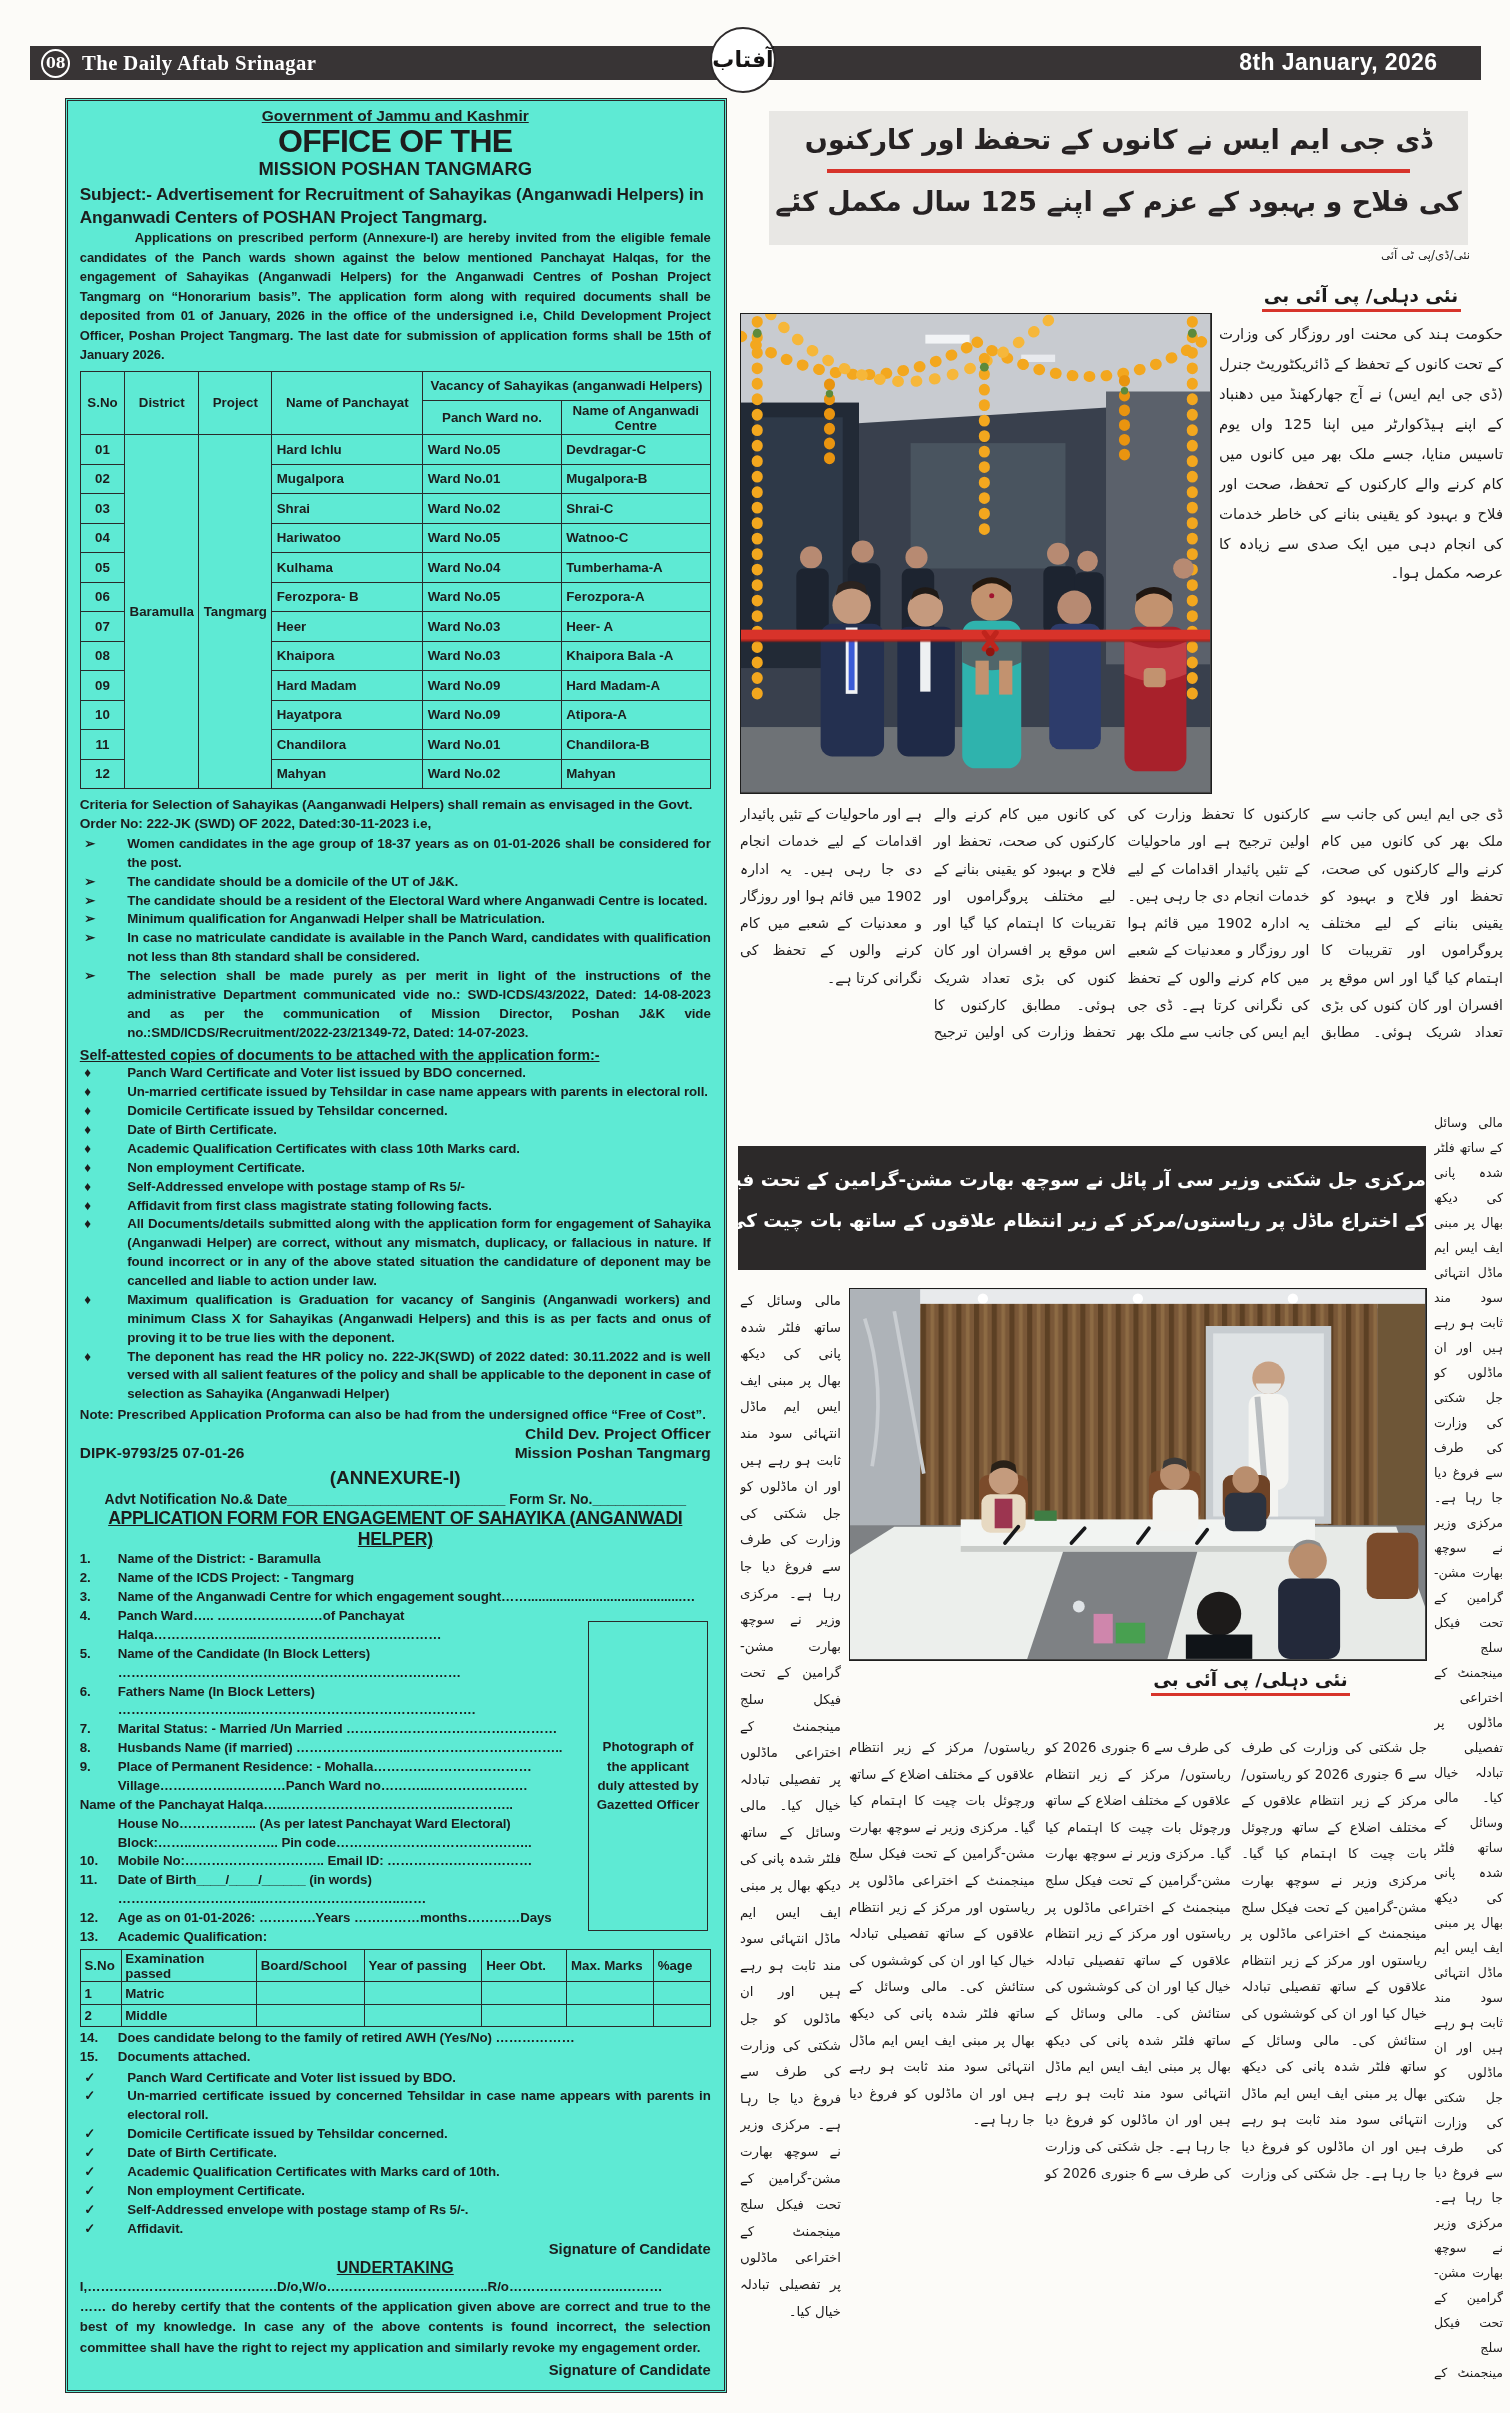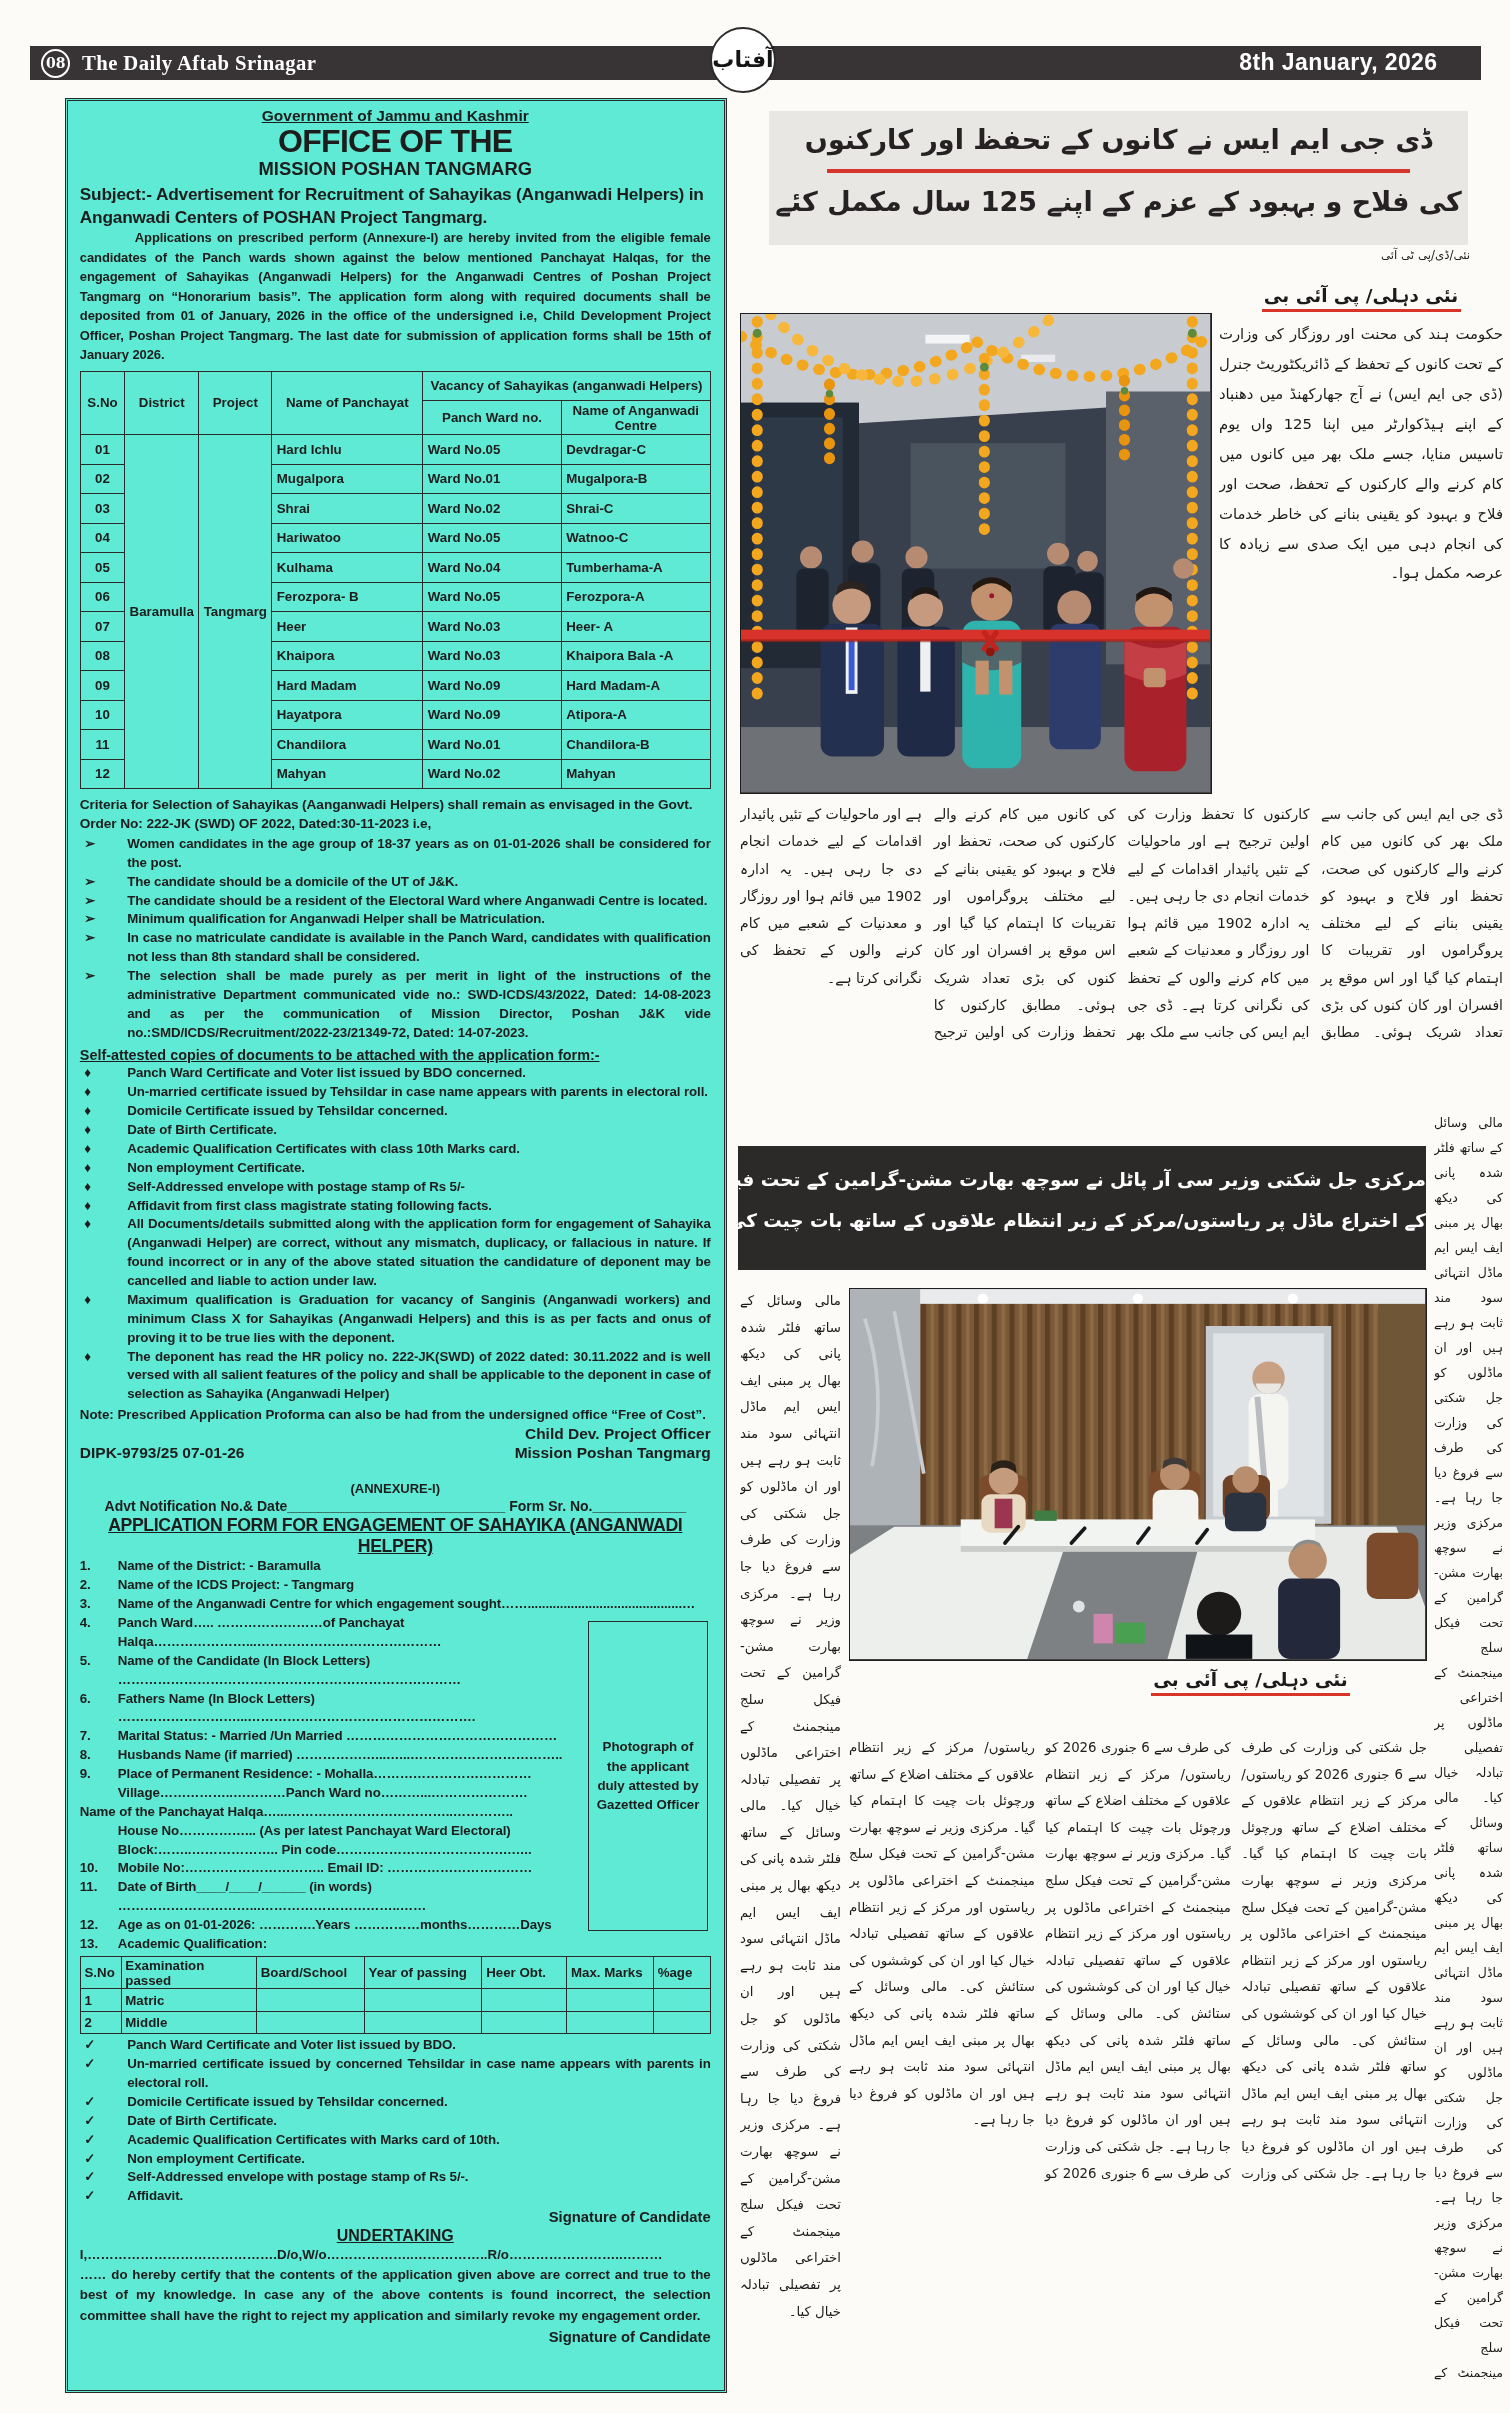--- a/index.html
+++ b/index.html
@@ -42,21 +42,21 @@
   .crit-head{font-size:13.7px;margin-top:7.4px;line-height:1.35;letter-spacing:-0.1px;}
   .blist{margin:1.5px 0 0 0;}
   .bitem{display:flex;font-size:13.3px;line-height:1.42;letter-spacing:-0.1px;}
   .bitem .bul{flex:0 0 43px;padding-left:4.4px;}
   .bitem .tx{flex:1;text-align:justify;}
   .docs-head{font-size:14.4px;text-decoration:underline;margin-top:4.4px;}
   .note{font-size:13.3px;margin-top:3px;}
   .signoff-row{display:flex;justify-content:space-between;align-items:flex-end;margin-top:1.5px;}
   .dipk{font-size:15.5px;}
   .signoff{text-align:right;font-size:15.5px;line-height:1.25;}
-  .annex{font-size:13px;margin-top:19px;}
+  .annex{font-size:19px;margin-top:5px;}
   .advt-line{font-size:14px;margin-top:1.5px;text-align:center;}
   .form-title{font-size:17.7px;text-decoration:underline;letter-spacing:-0.4px;margin-top:1.5px;}
   .fitem{display:flex;font-size:13.3px;line-height:1.42;letter-spacing:-0.1px;}
   .fitem .num{flex:0 0 38px;}
   .fitem .fl{flex:1;}
   .fitem.flush .num{flex:0 0 0;}
   .photo-box{position:absolute;right:16px;top:1520px;width:120px;height:310px;border:1.5px solid #2a2a2a;
              display:flex;align-items:center;justify-content:center;text-align:center;
              font-size:13.3px;line-height:1.45;padding:4.4px;box-sizing:border-box;}
   table.aq{border-collapse:collapse;width:100%;margin:2.2px 0;}
@@ -424,20 +424,34 @@
             <td>Middle</td>
             <td></td>
             <td></td>
             <td></td>
             <td></td>
             <td></td>
           </tr>
         </tbody>
     </table>
 
+    <div id="form-b">
+        <div class="fitem">
+          <span class="num">14.</span>
+          <div class="fl">
+            <div>Does candidate belong to the family of retired AWH (Yes/No) ………………</div>
+          </div>
+        </div>
+        <div class="fitem">
+          <span class="num">15.</span>
+          <div class="fl">
+            <div>Documents attached.</div>
+          </div>
+        </div>
+      </div>
     <div class="blist" id="check-list">
         <div class="bitem">
           <span class="bul">✓</span>
           <div class="tx">Panch Ward Certificate and Voter list issued by BDO.</div>
         </div>
         <div class="bitem">
           <span class="bul">✓</span>
           <div class="tx">Un-married certificate issued by concerned Tehsildar in case name appears with parents in electoral roll.</div>
         </div>
         <div class="bitem">

